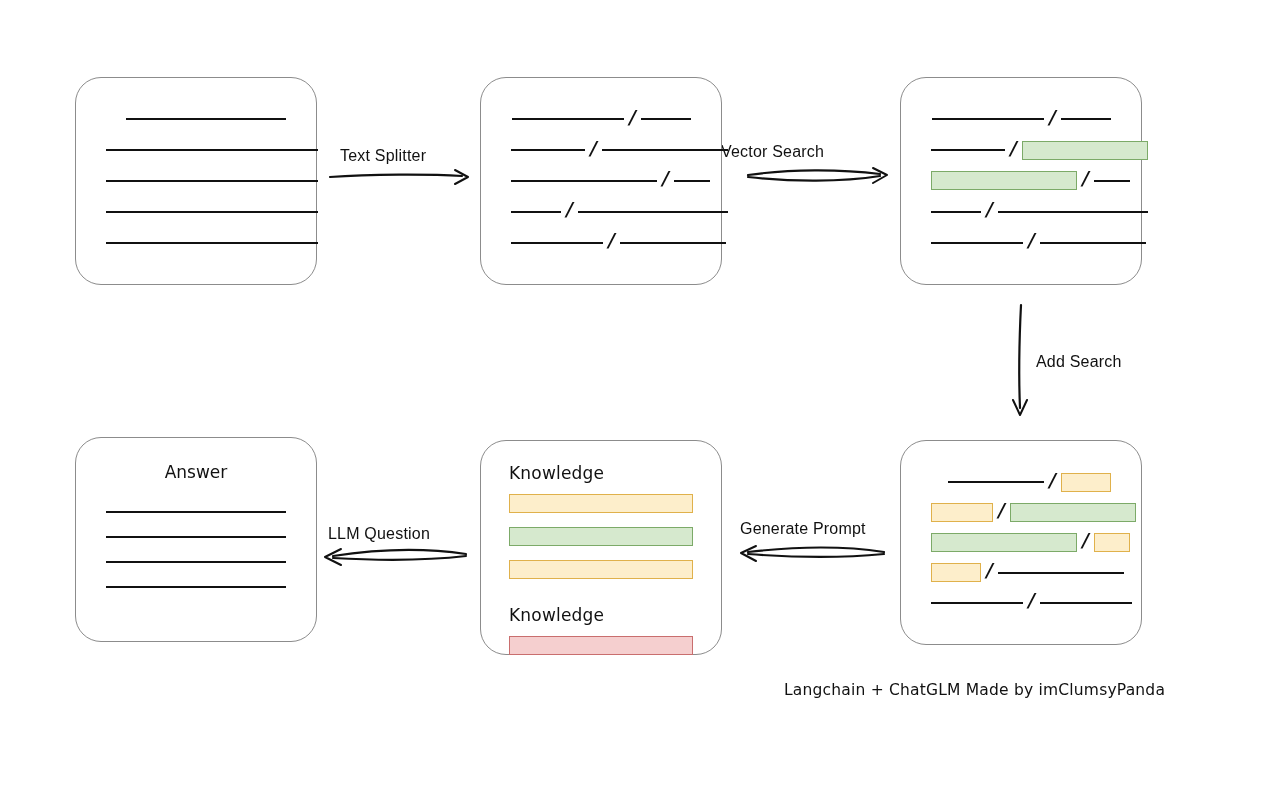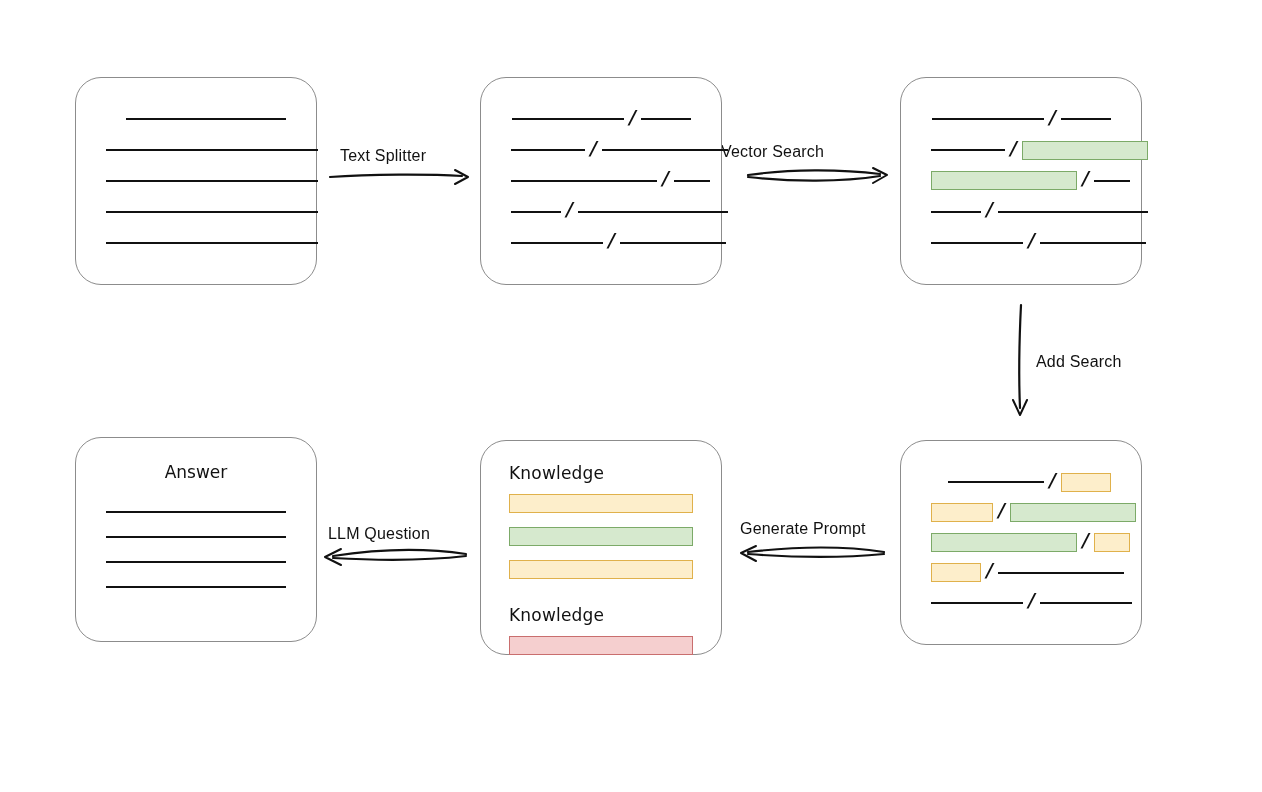--- a/index.html
+++ b/index.html
@@ -357,14 +357,15 @@
       <div class="answer-title">Answer</div>
       <div class="answer-rows">
           <div class="seg"></div>
           <div class="seg"></div>
           <div class="seg"></div>
           <div class="seg"></div>
         </div>
     </div>
   </div>
 
+  <div class="footer" style="left:784px; top:681px;">Langchain + ChatGLM Made by imClumsyPanda</div>
 
 </div>
 
 </body></html>

